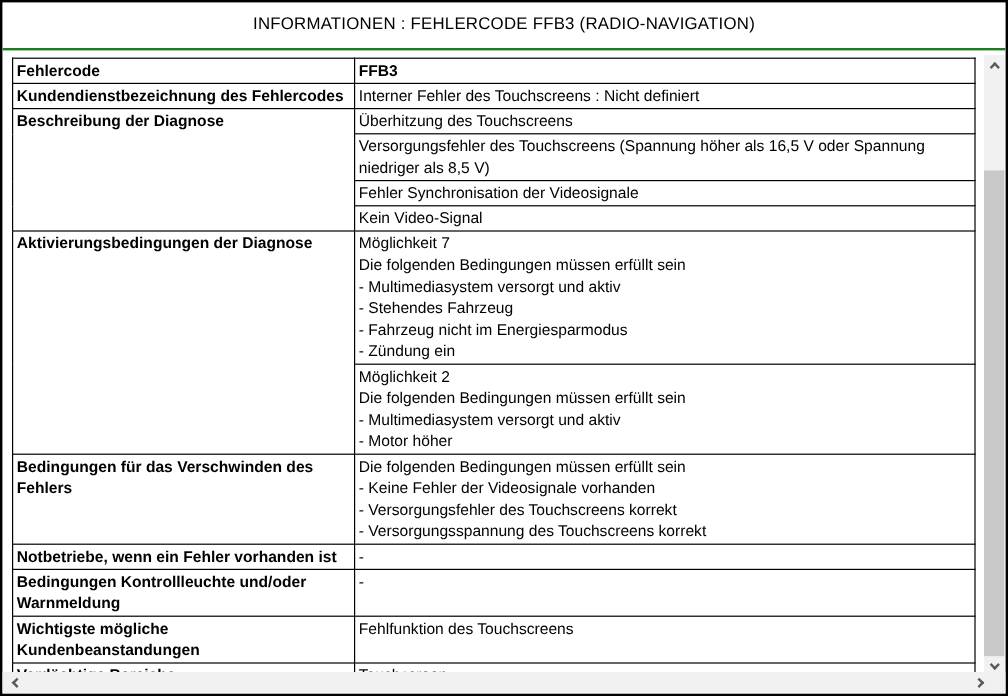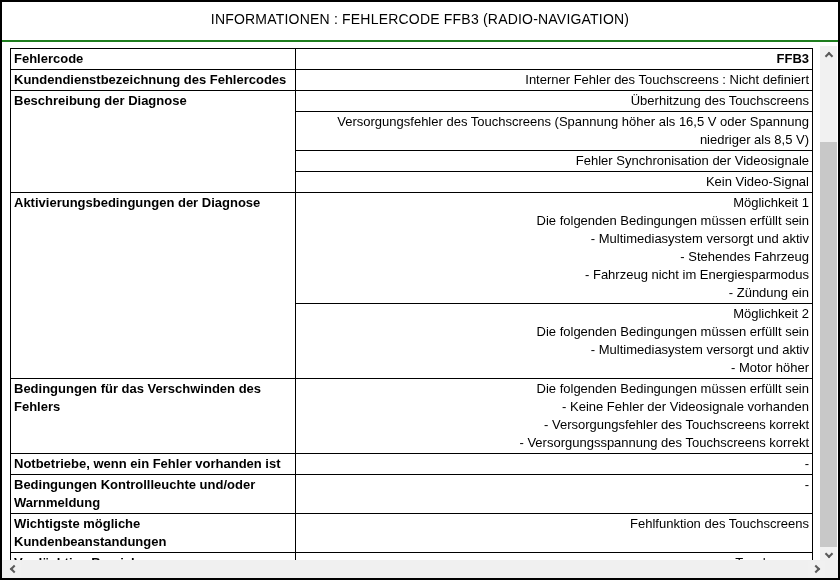--- a/index.html
+++ b/index.html
@@ -30,21 +30,21 @@
 
   
   .table-wrap { position:absolute; left:8px; top:46px; }
   table.fault {
     border-collapse:collapse; table-layout:fixed;
     width:802px;
     font-size:13px; line-height:18px;
   }
   table.fault td { border:1px solid #000; vertical-align:top; padding:1px 3px; }
   td.label-cell { width:285px; font-weight:bold; padding-left:2px; }
-  td.value-cell { width:517px;text-align:right; }
+  td.value-cell { width:517px; }
   td.value-cell.bold { font-weight:bold; }
   .value-line { min-height:18px; }
 
   
   .v-scrollbar {
     position:absolute; top:44px; right:1px; width:17px; height:517px;
     background:#f1f1f1;
   }
   .h-scrollbar {
     position:absolute; left:0; right:0; bottom:0; height:18px;
@@ -115,21 +115,21 @@
             </td>
           </tr>
           <tr>
             <td class="value-cell">
               <div class="value-line">Kein Video-Signal</div>
             </td>
           </tr>
           <tr>
             <td class="label-cell" rowspan="2">Aktivierungsbedingungen der Diagnose</td>
             <td class="value-cell">
-              <div class="value-line">Möglichkeit 1</div>
+              <div class="value-line">Möglichkeit 7</div>
               <div class="value-line">Die folgenden Bedingungen müssen erfüllt sein</div>
               <div class="value-line">- Multimediasystem versorgt und aktiv</div>
               <div class="value-line">- Stehendes Fahrzeug</div>
               <div class="value-line">- Fahrzeug nicht im Energiesparmodus</div>
               <div class="value-line">- Zündung ein</div>
             </td>
           </tr>
           <tr>
             <td class="value-cell">
               <div class="value-line">Möglichkeit 2</div>

